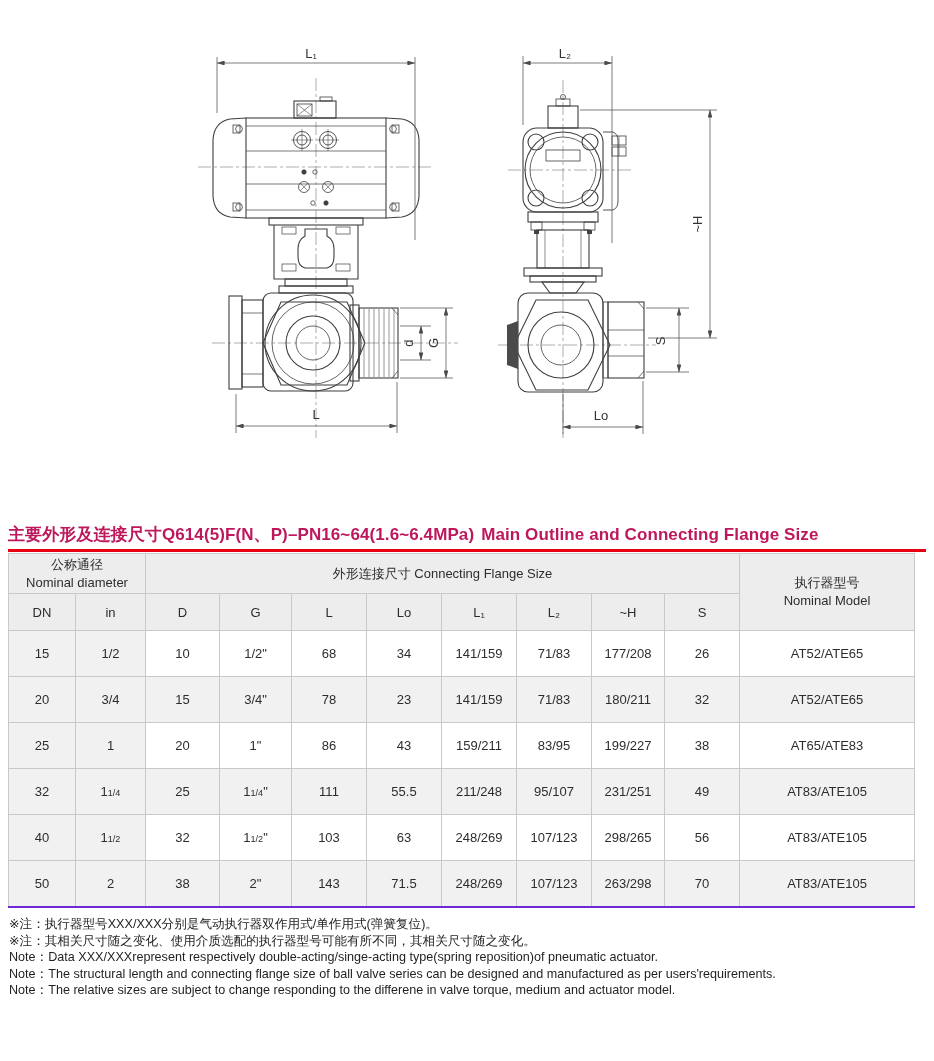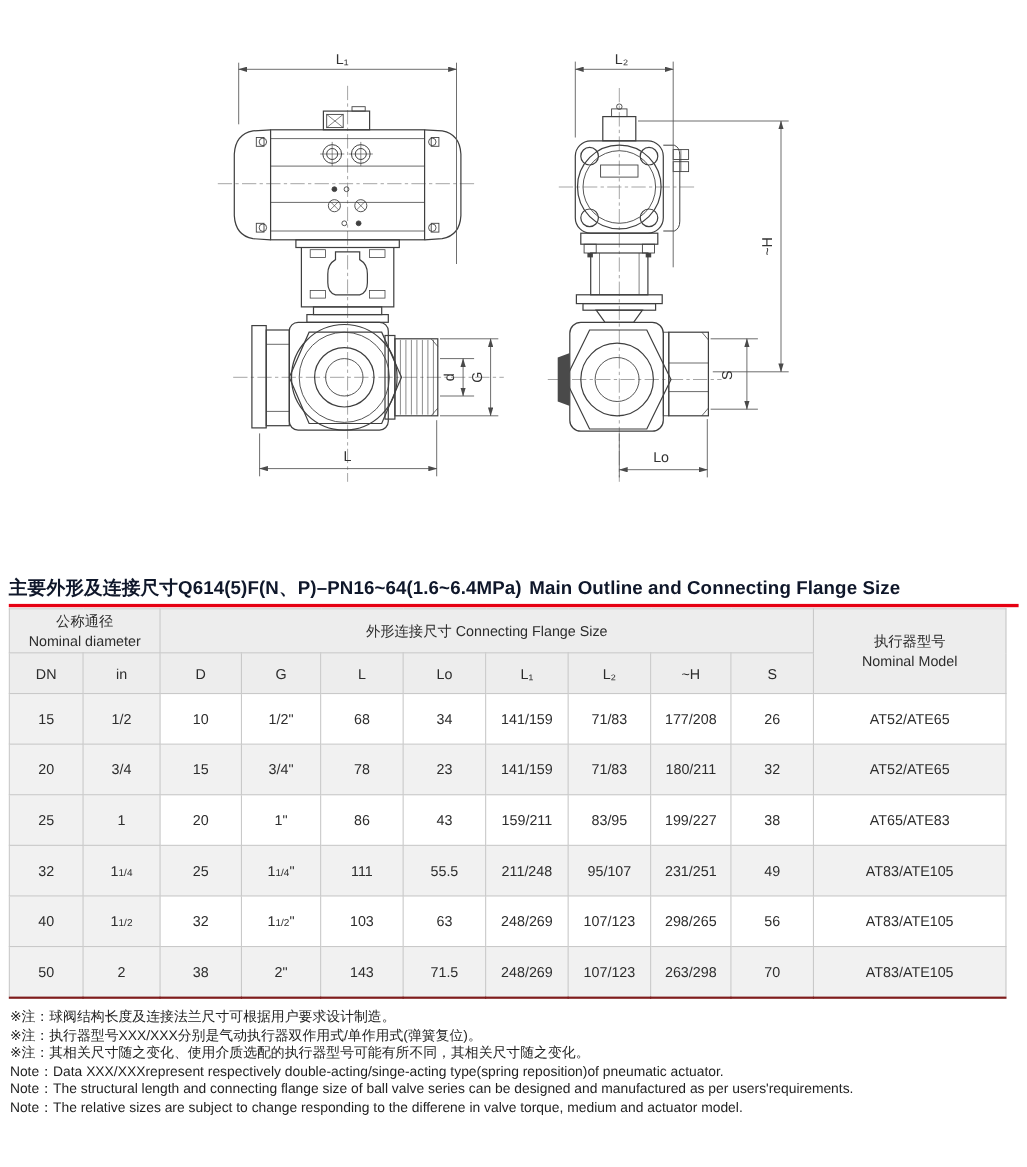--- a/index.html
+++ b/index.html
@@ -1,25 +1,25 @@
 <!DOCTYPE html>
 <html><head>
 <meta charset="utf-8">
 <style>
   html,body{margin:0;padding:0;background:#ffffff;}
   .page{position:relative;width:934px;height:1061px;background:#fff;overflow:hidden;
         font-family:"Liberation Sans","DejaVu Sans",sans-serif;color:#2d2d2d;}
   .drawing-svg{position:absolute;top:0;left:0;}
   .dimtext{font-family:"Liberation Sans","DejaVu Sans",sans-serif;font-size:13px;fill:#333;}
   .title{position:absolute;top:523px;left:8px;width:918px;font-size:17px;font-weight:bold;
-         color:#0f172a;white-space:nowrap;letter-spacing:0.1px;}
+         color:#be185d;white-space:nowrap;letter-spacing:0.1px;}
   .title .en{margin-left:7px;}
   .divider{position:absolute;top:549px;left:8px;width:918px;height:3px;background:#e60012;}
   table.dims{position:absolute;top:553px;left:8px;width:731px;border-collapse:collapse;
-             table-layout:fixed;font-size:13px;color:#2d2d2d;border-bottom:2px solid #7f1d1d;}
+             table-layout:fixed;font-size:13px;color:#2d2d2d;border-bottom:2px solid #6d28d9;}
   table.dims th,table.dims td{border:1px solid #c9c9c9;text-align:center;vertical-align:middle;
              font-weight:normal;padding:0;}
   table.dims thead th{background:#ededed;}
   table.dims thead tr.group-row th{height:39px;}
   table.dims thead tr.col-row th{height:36px;}
   table.dims tbody td{height:45px;background:#ffffff;}
   table.dims tbody tr:nth-child(even) td{background:#f1f1f1;}
   table.dims tbody td:nth-child(-n+2){background:#f1f1f1;}
   .hdr2{line-height:18px;}
   .frac{font-size:70%;}
@@ -357,21 +357,20 @@
           <td>248/269</td>
           <td>107/123</td>
           <td>263/298</td>
           <td>70</td>
           <td>AT83/ATE105</td>
         </tr>
       </tbody>
   </table>
 
   <div class="notes">
-    <div class="note-line">※注：球阀结构长度及连接法兰尺寸可根据用户要求设计制造。</div>
     <div class="note-line">※注：执行器型号XXX/XXX分别是气动执行器双作用式/单作用式(弹簧复位)。</div>
     <div class="note-line">※注：其相关尺寸随之变化、使用介质选配的执行器型号可能有所不同，其相关尺寸随之变化。</div>
     <div class="note-line">Note：Data XXX/XXXrepresent respectively double-acting/singe-acting type(spring reposition)of pneumatic actuator.</div>
     <div class="note-line">Note：The structural length and connecting flange size of ball valve series can be designed and manufactured as per users'requirements.</div>
     <div class="note-line">Note：The relative sizes are subject to change responding to the differene in valve torque, medium and actuator model.</div>
   </div>
 
 </div>
 
 </body></html>

